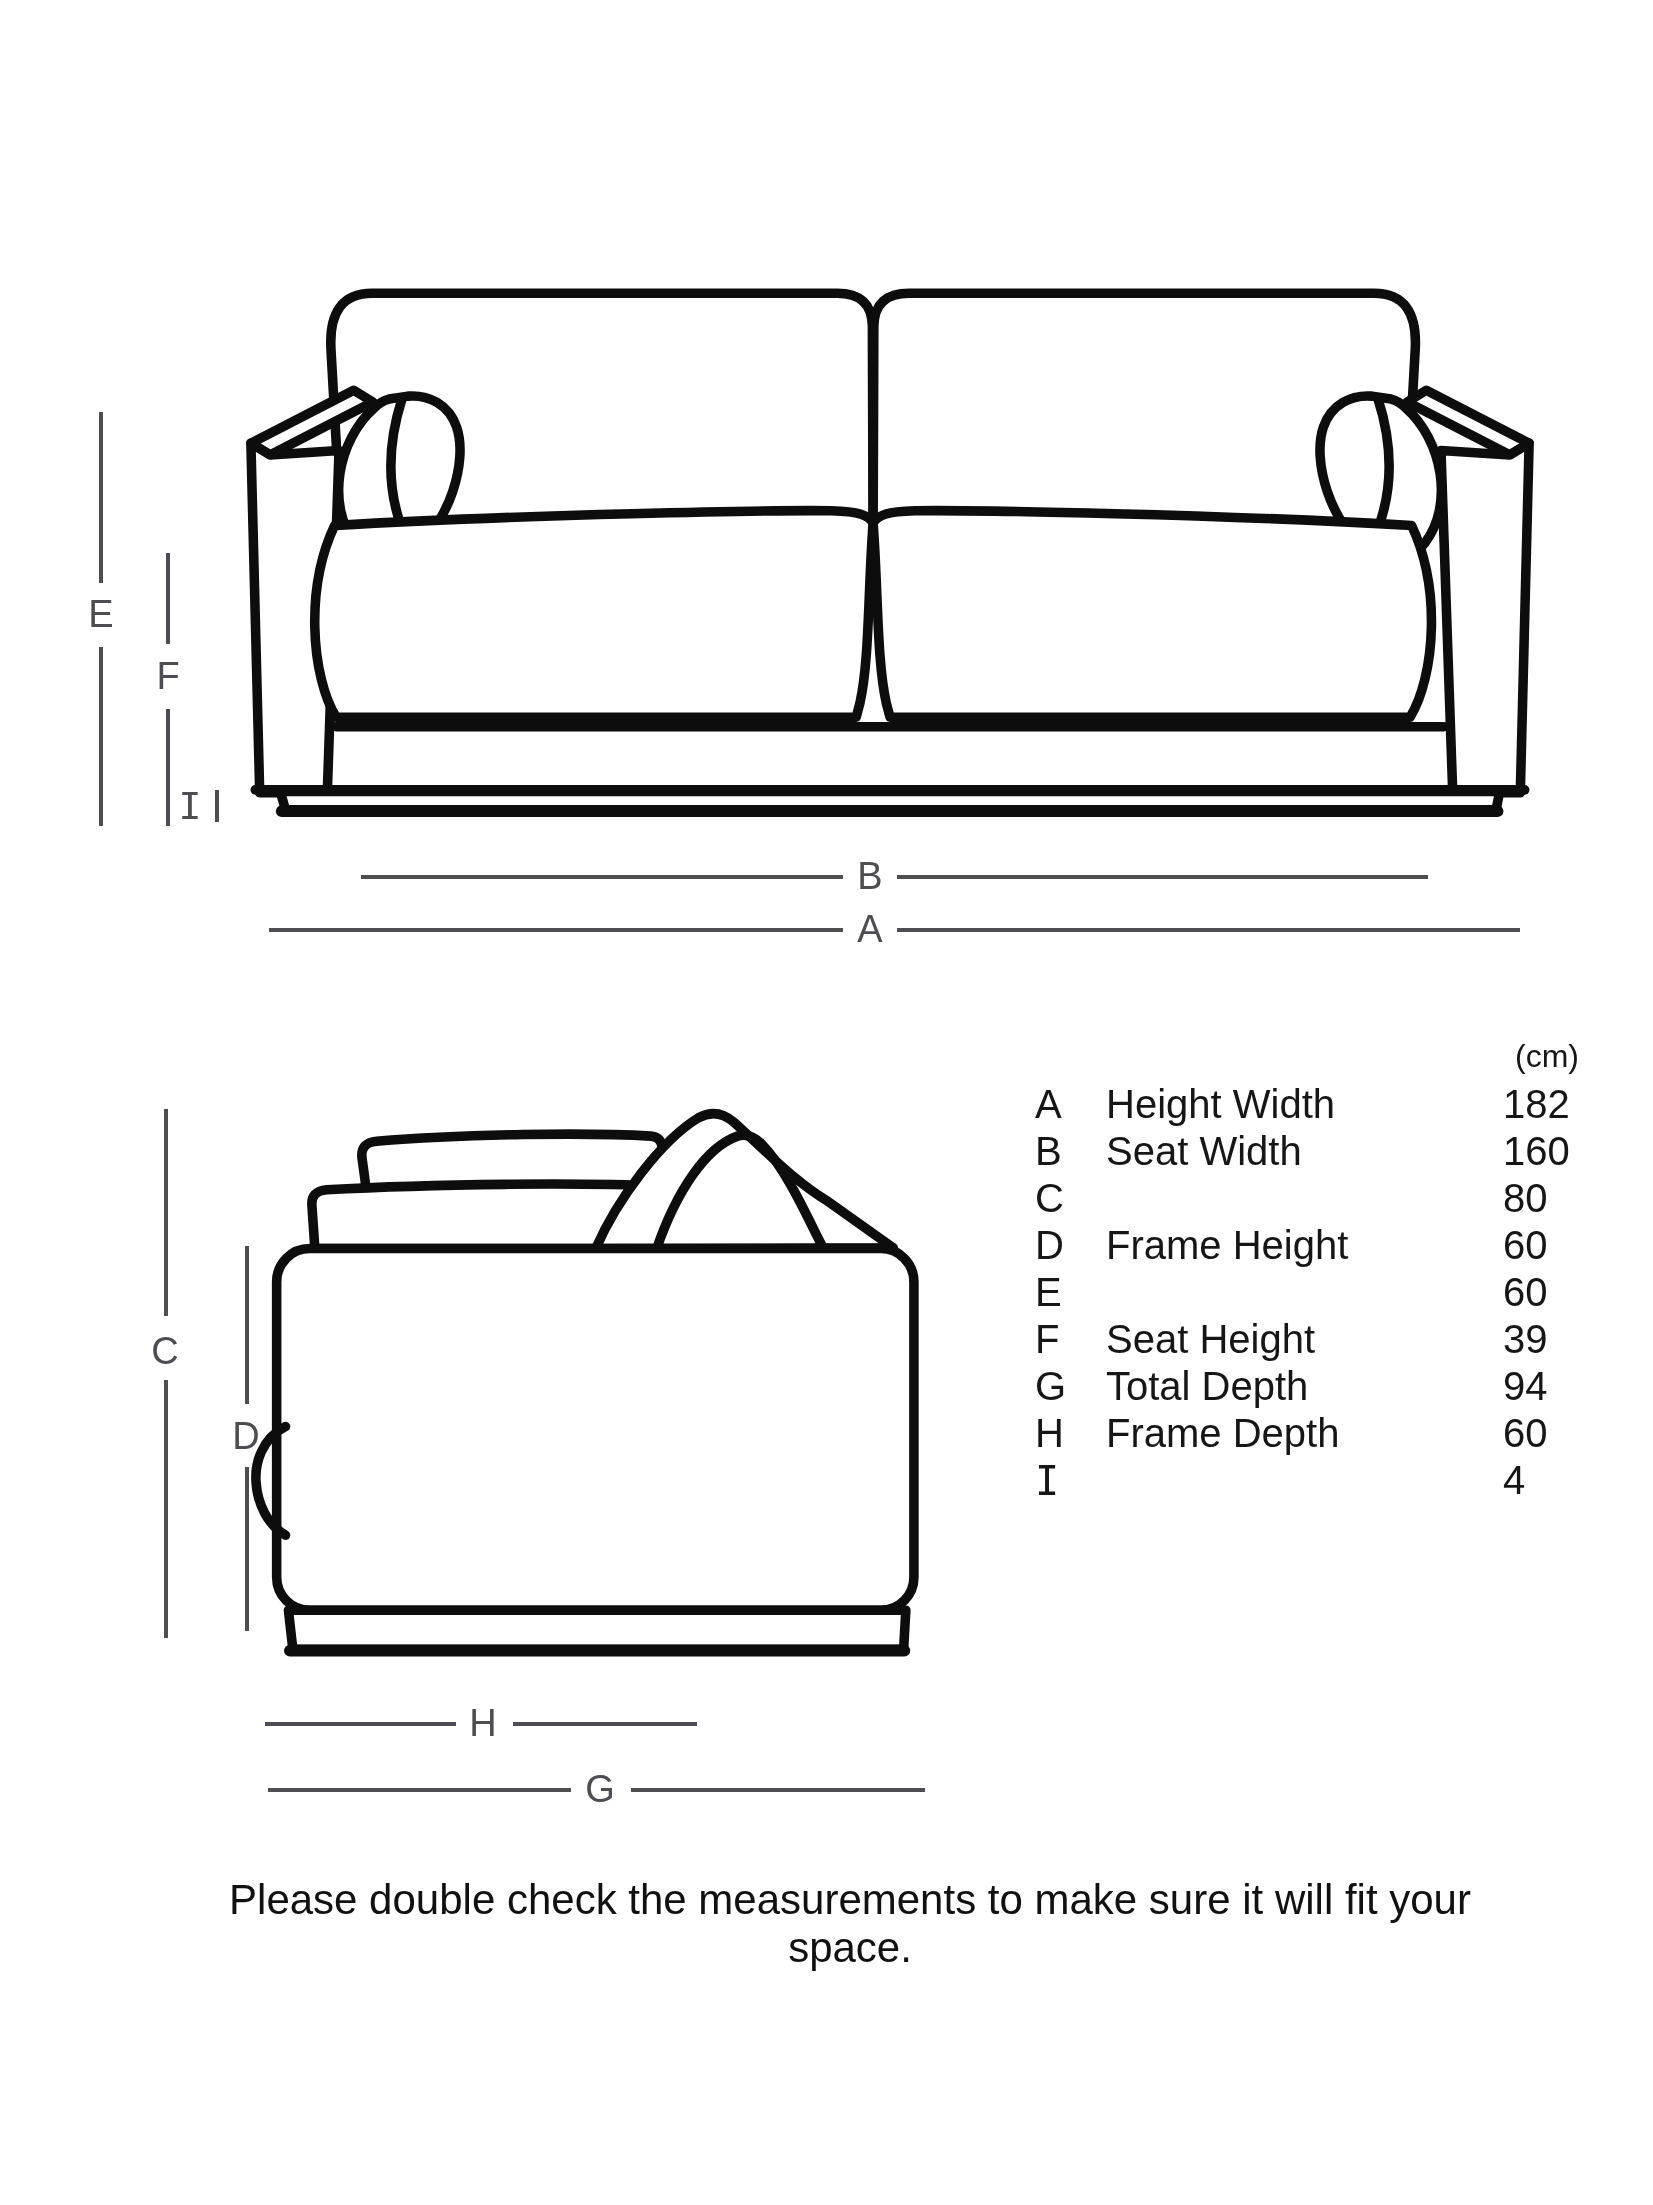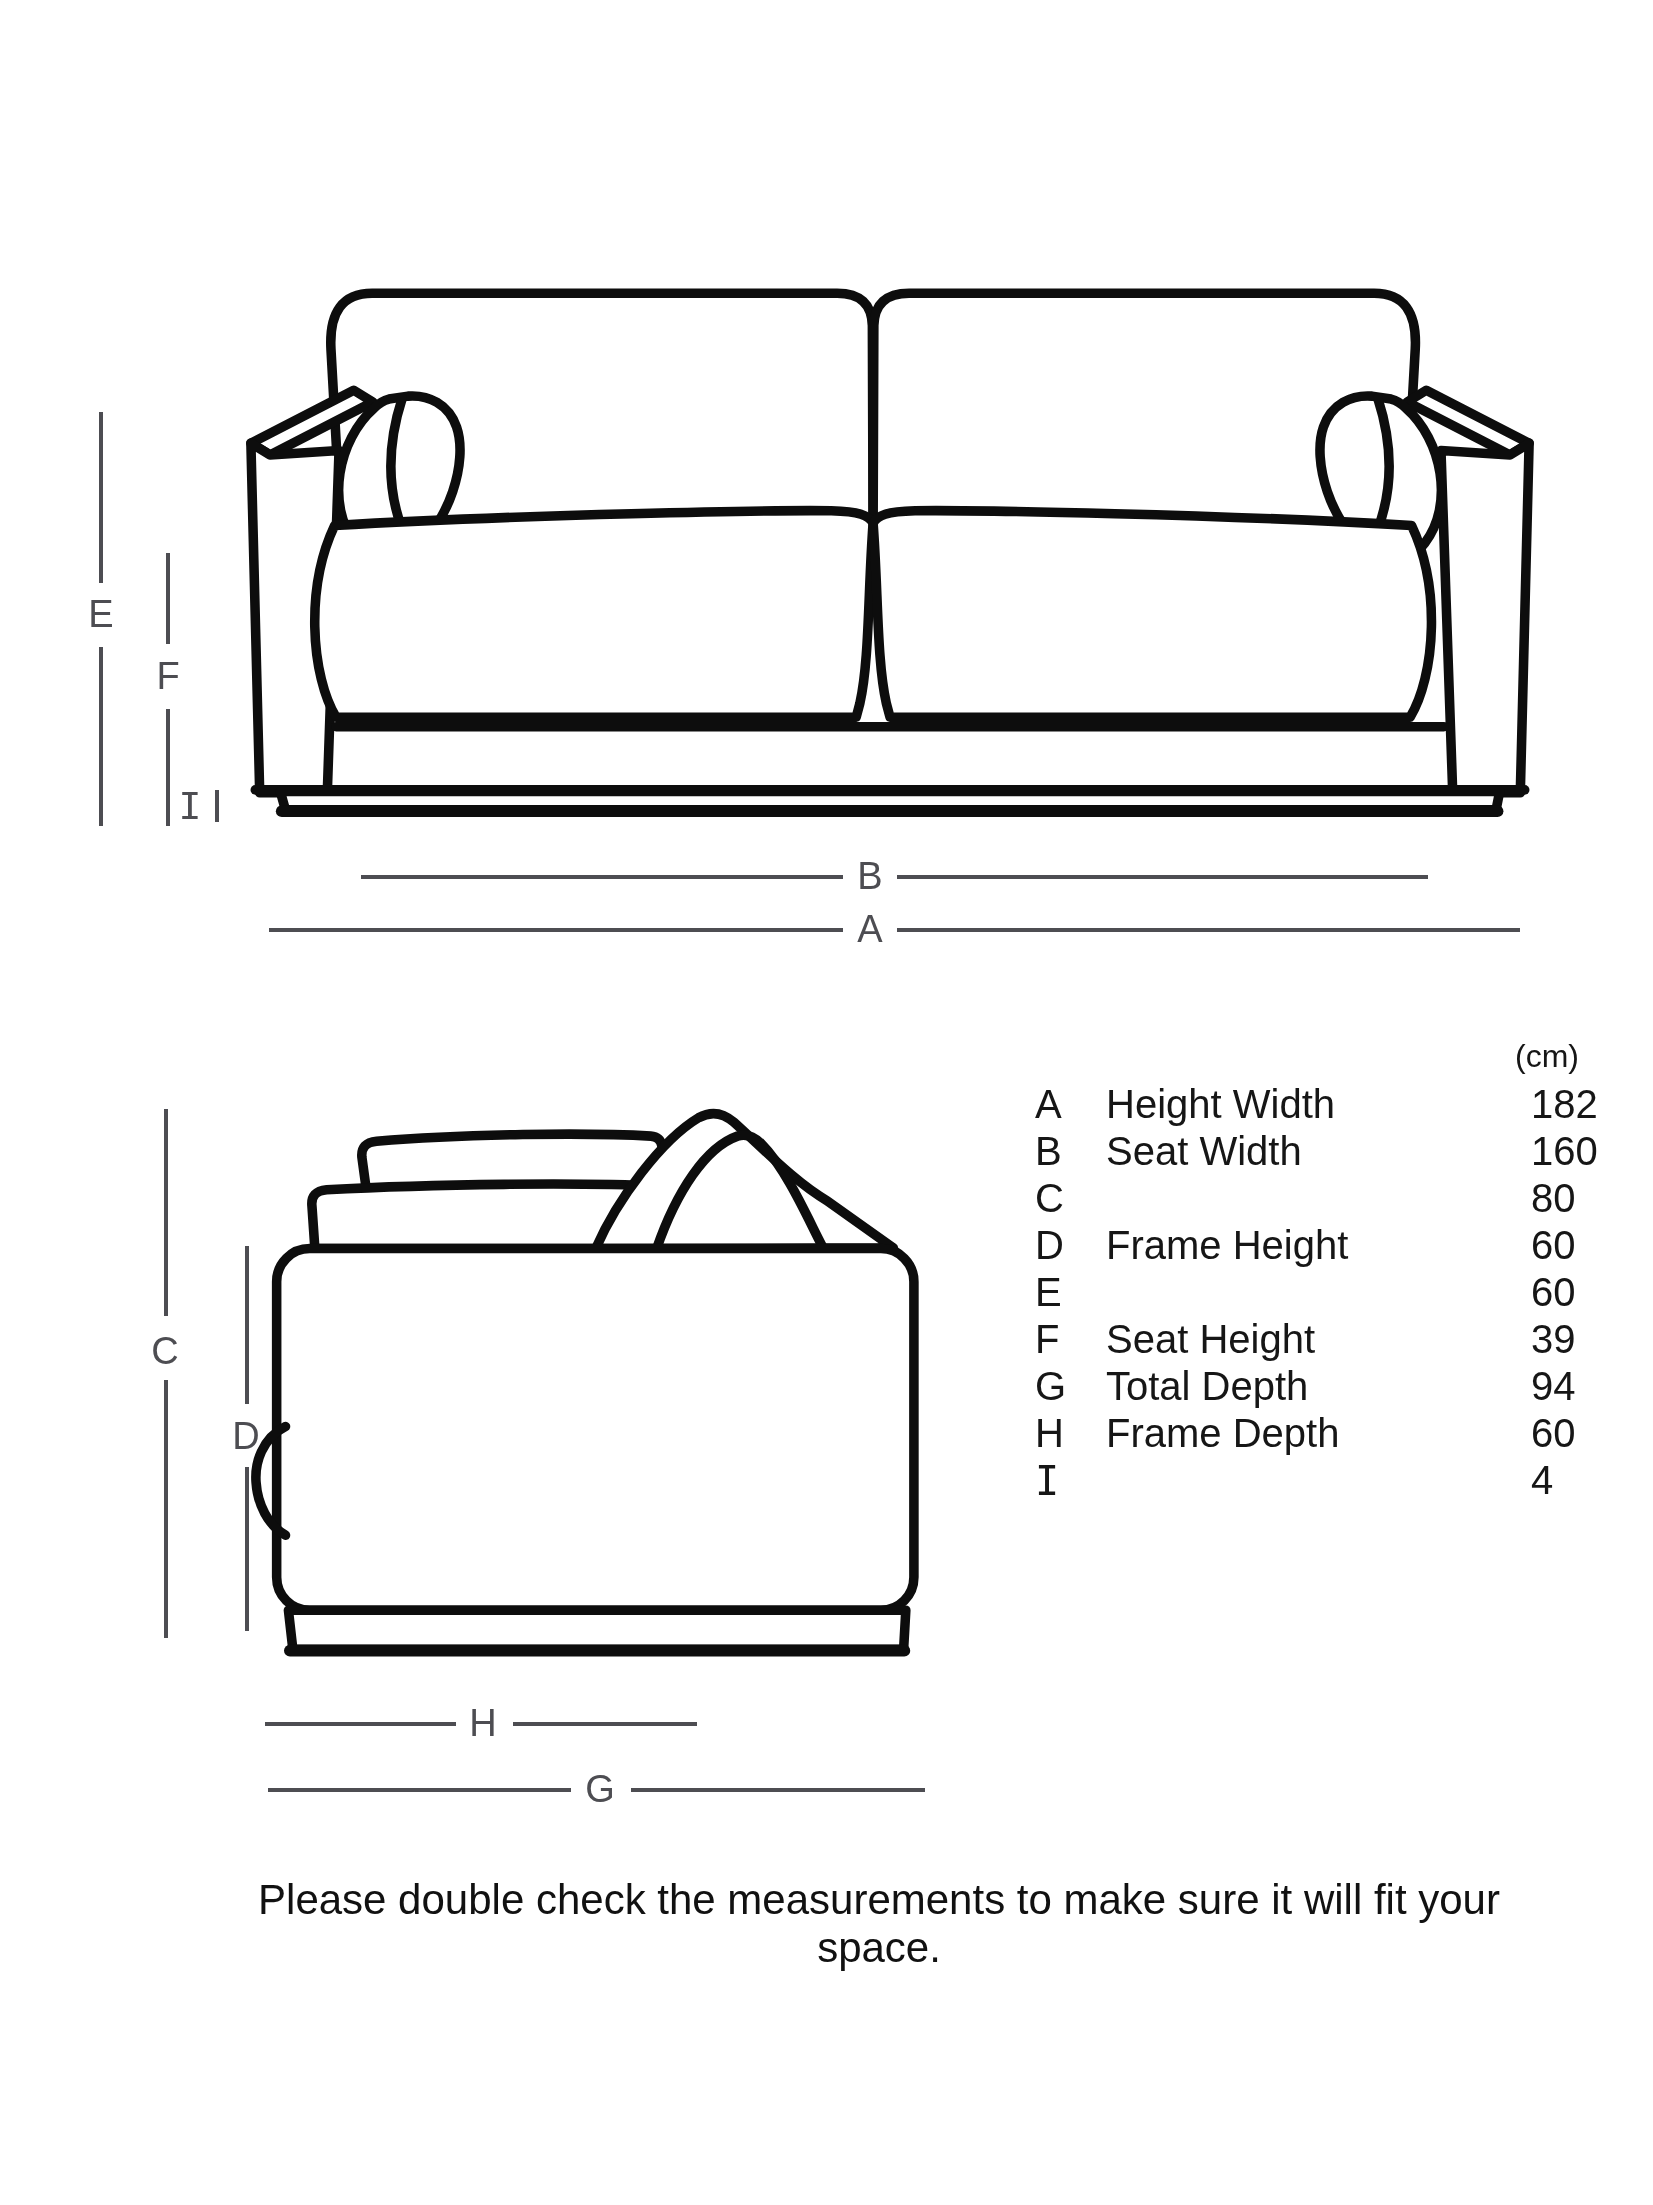--- a/index.html
+++ b/index.html
@@ -42,24 +42,24 @@
   .spec-row{
     position:relative;
     display:flex;
     align-items:center;
     height:47px;
     font-size:40px;
     color:#161616;
   }
   .spec-letter{width:71px;flex:0 0 auto;}
   .spec-name{flex:1 1 auto;}
-  .spec-value{position:absolute;left:496px;top:0;line-height:47px;}
+  .spec-value{position:absolute;left:468px;top:0;line-height:47px;}
   
   .note{
-    position:absolute;left:225px;top:1876px;width:1308px;
+    position:absolute;left:196px;top:1876px;width:1308px;
     text-align:center;font-size:42px;color:#111111;
   }
 </style>
 </head>
 <body>
 
 <div class="page">
 
   <svg style="left:243px;top:283px;" width="1294" height="573" viewBox="0 0 1760 780">
 

